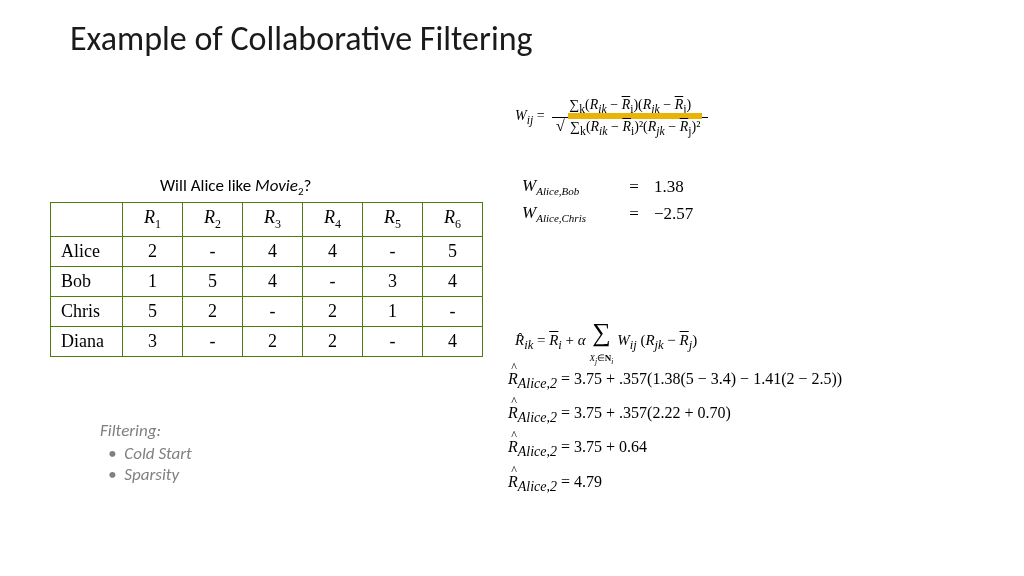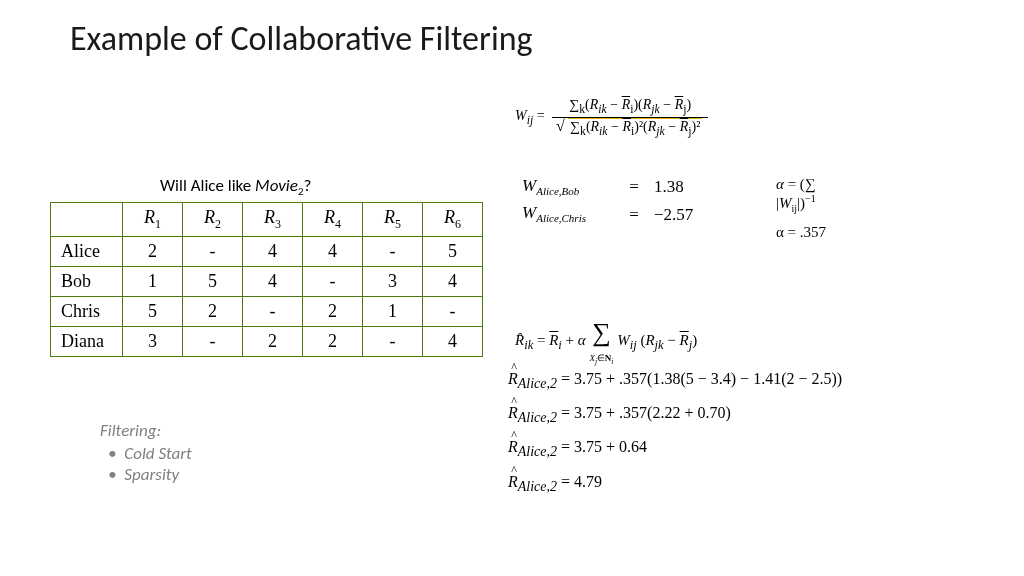--- a/index.html
+++ b/index.html
@@ -99,35 +99,35 @@
     padding-left: 10px;
   }
   .w-formula .sqrt::before {
     content: "√";
     position: absolute;
     left: -2px;
     top: -2px;
     font-size: 16px;
   }
   .w-formula .sqrt .rad {
-    border-top: 1px solid #eab308;
+    border-top: 6px solid #eab308;
     padding: 0 2px;
     font-family: Liberation Serif, serif;
   }
 
   .weights {
     position: absolute;
     top: 176px;
     left: 522px;
     font-family: "Times New Roman", serif;
     font-size: 17px;
   }
   .weights .row {
     display: flex;
-    align-items: flex-end;
+    align-items: center;
     margin-bottom: 6px;
   }
   .weights .lbl {
     width: 100px;
     font-style: italic;
   }
   .weights .eq {
     width: 24px;
     text-align: center;
   }
@@ -301,24 +301,20 @@
       <span class="eq">=</span>
       <span class="val">1.38</span>
     </div>
     <div class="row">
       <span class="lbl"><span>W</span><span class="sub">Alice,Chris</span></span>
       <span class="eq">=</span>
       <span class="val">−2.57</span>
     </div>
   </div>
 
-  <div class="alpha-block">
-    <div class="row"><span class="it">α</span> = (∑ |<span class="it">W</span><span class="sub">ij</span>|)<span class="sup">−1</span></div>
-    <div class="row">α = .357</div>
-  </div>
 
   <div class="rhat-formula">
     <span class="it">R̂<sub>ik</sub></span> = <span class="ov it">R</span><sub class="it">i</sub> + <span class="it">α</span>
     <span style="display:inline-block; text-align:center; vertical-align:middle;">
       <span class="bigsum">∑</span><br>
       <span style="font-size:9px;"><span class="it">X<sub>j</sub></span>∈<b>N</b><sub class="it">i</sub></span>
     </span>
     <span class="it">W<sub>ij</sub></span> (<span class="it">R<sub>jk</sub></span> − <span class="ov it">R</span><sub class="it">j</sub>)
   </div>
 

